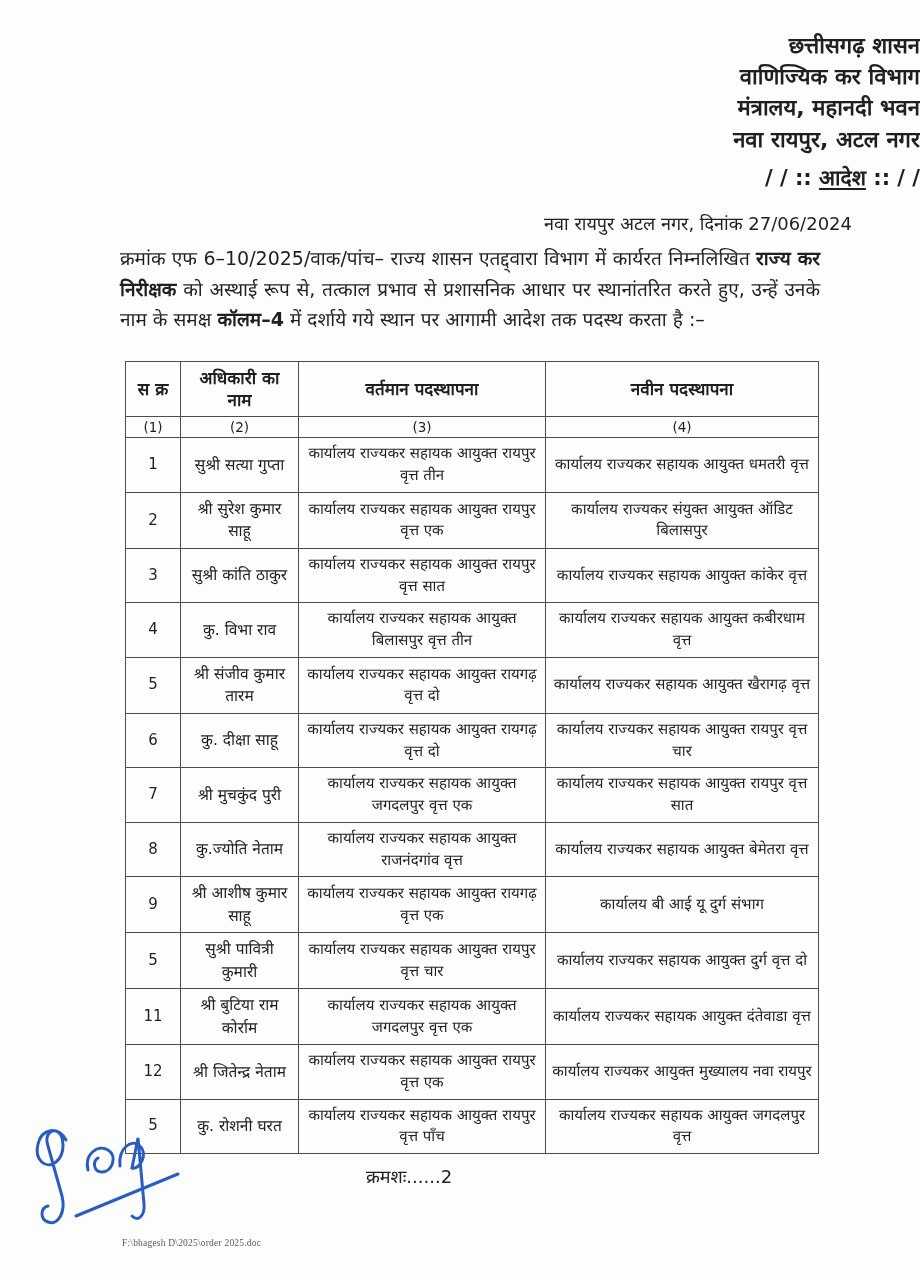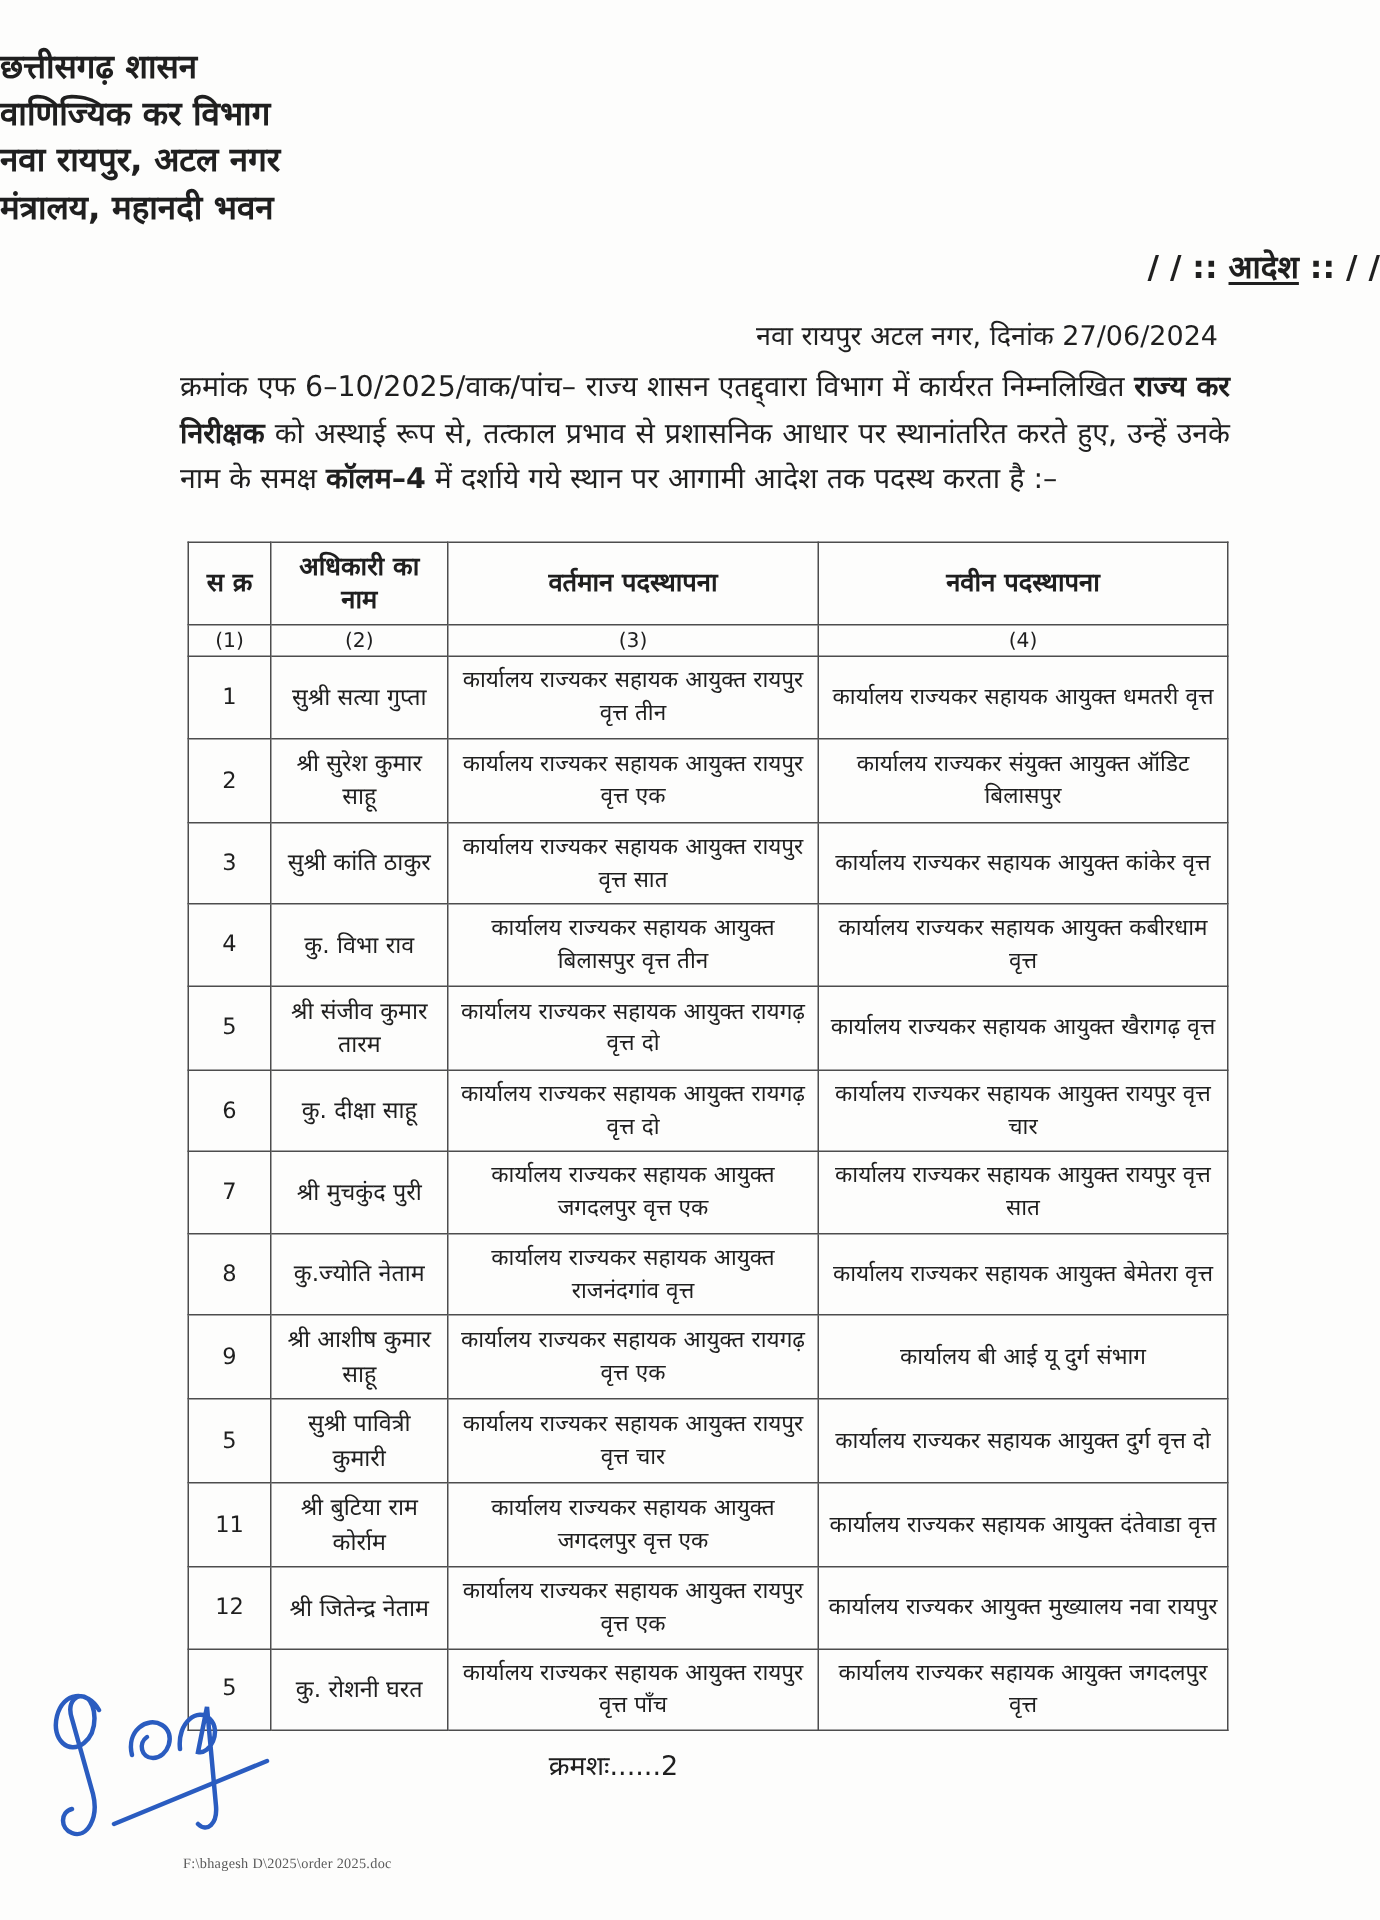--- a/index.html
+++ b/index.html
@@ -9,35 +9,35 @@
     width: 920px;
     height: 1280px;
     margin: 0 auto;
     background: #fdfdfc;
     color: #1f1f1f;
     font-family: "DejaVu Sans", "Liberation Sans", sans-serif;
     overflow: hidden;
   }
   .letterhead {
     padding-top: 30px;
-    text-align: left;
+    text-align: right;
     font-size: 22px;
     font-weight: 700;
     line-height: 1.42;
   }
   .order-line {
     text-align: right;
     font-size: 21px;
     font-weight: 700;
     margin-top: 8px;
   }
   .order-line .order-word { text-decoration: underline; text-underline-offset: 3px; }
   .date-line {
     margin-top: 20px;
-    padding-right: 108px;
+    padding-right: 68px;
     text-align: right;
     font-size: 18px;
   }
   .order-paragraph {
     margin: 8px 100px 0 120px;
     font-size: 19px;
     line-height: 1.62;
     text-align: justify;
   }
   .order-paragraph b { font-weight: 700; }
@@ -88,22 +88,22 @@
   }
 </style>
 </head>
 <body>
 
 <div class="page">
 
   <div class="letterhead">
     <div>छत्तीसगढ़ शासन</div>
     <div>वाणिज्यिक कर विभाग</div>
+    <div>मंत्रालय, महानदी भवन</div>
     <div>नवा रायपुर, अटल नगर</div>
-    <div>मंत्रालय, महानदी भवन</div>
   </div>
 
   <div class="order-line"><span>/ / :: </span><span class="order-word">आदेश</span><span> :: / /</span></div>
 
   <div class="date-line">नवा रायपुर अटल नगर, दिनांक 27/06/2024</div>
 
   <div class="order-paragraph"><span>क्रमांक एफ 6–10/2025/वाक/पांच–  राज्य शासन एतद्द्वारा विभाग में कार्यरत निम्नलिखित </span><b>राज्य कर निरीक्षक</b><span> को अस्थाई रूप से, तत्काल प्रभाव से प्रशासनिक आधार पर स्थानांतरित करते हुए, उन्हें उनके नाम के समक्ष </span><b>कॉलम–4</b><span> में दर्शाये गये स्थान पर आगामी आदेश तक पदस्थ करता है :–</span></div>
 
   <table class="transfer-table">
     <colgroup>

